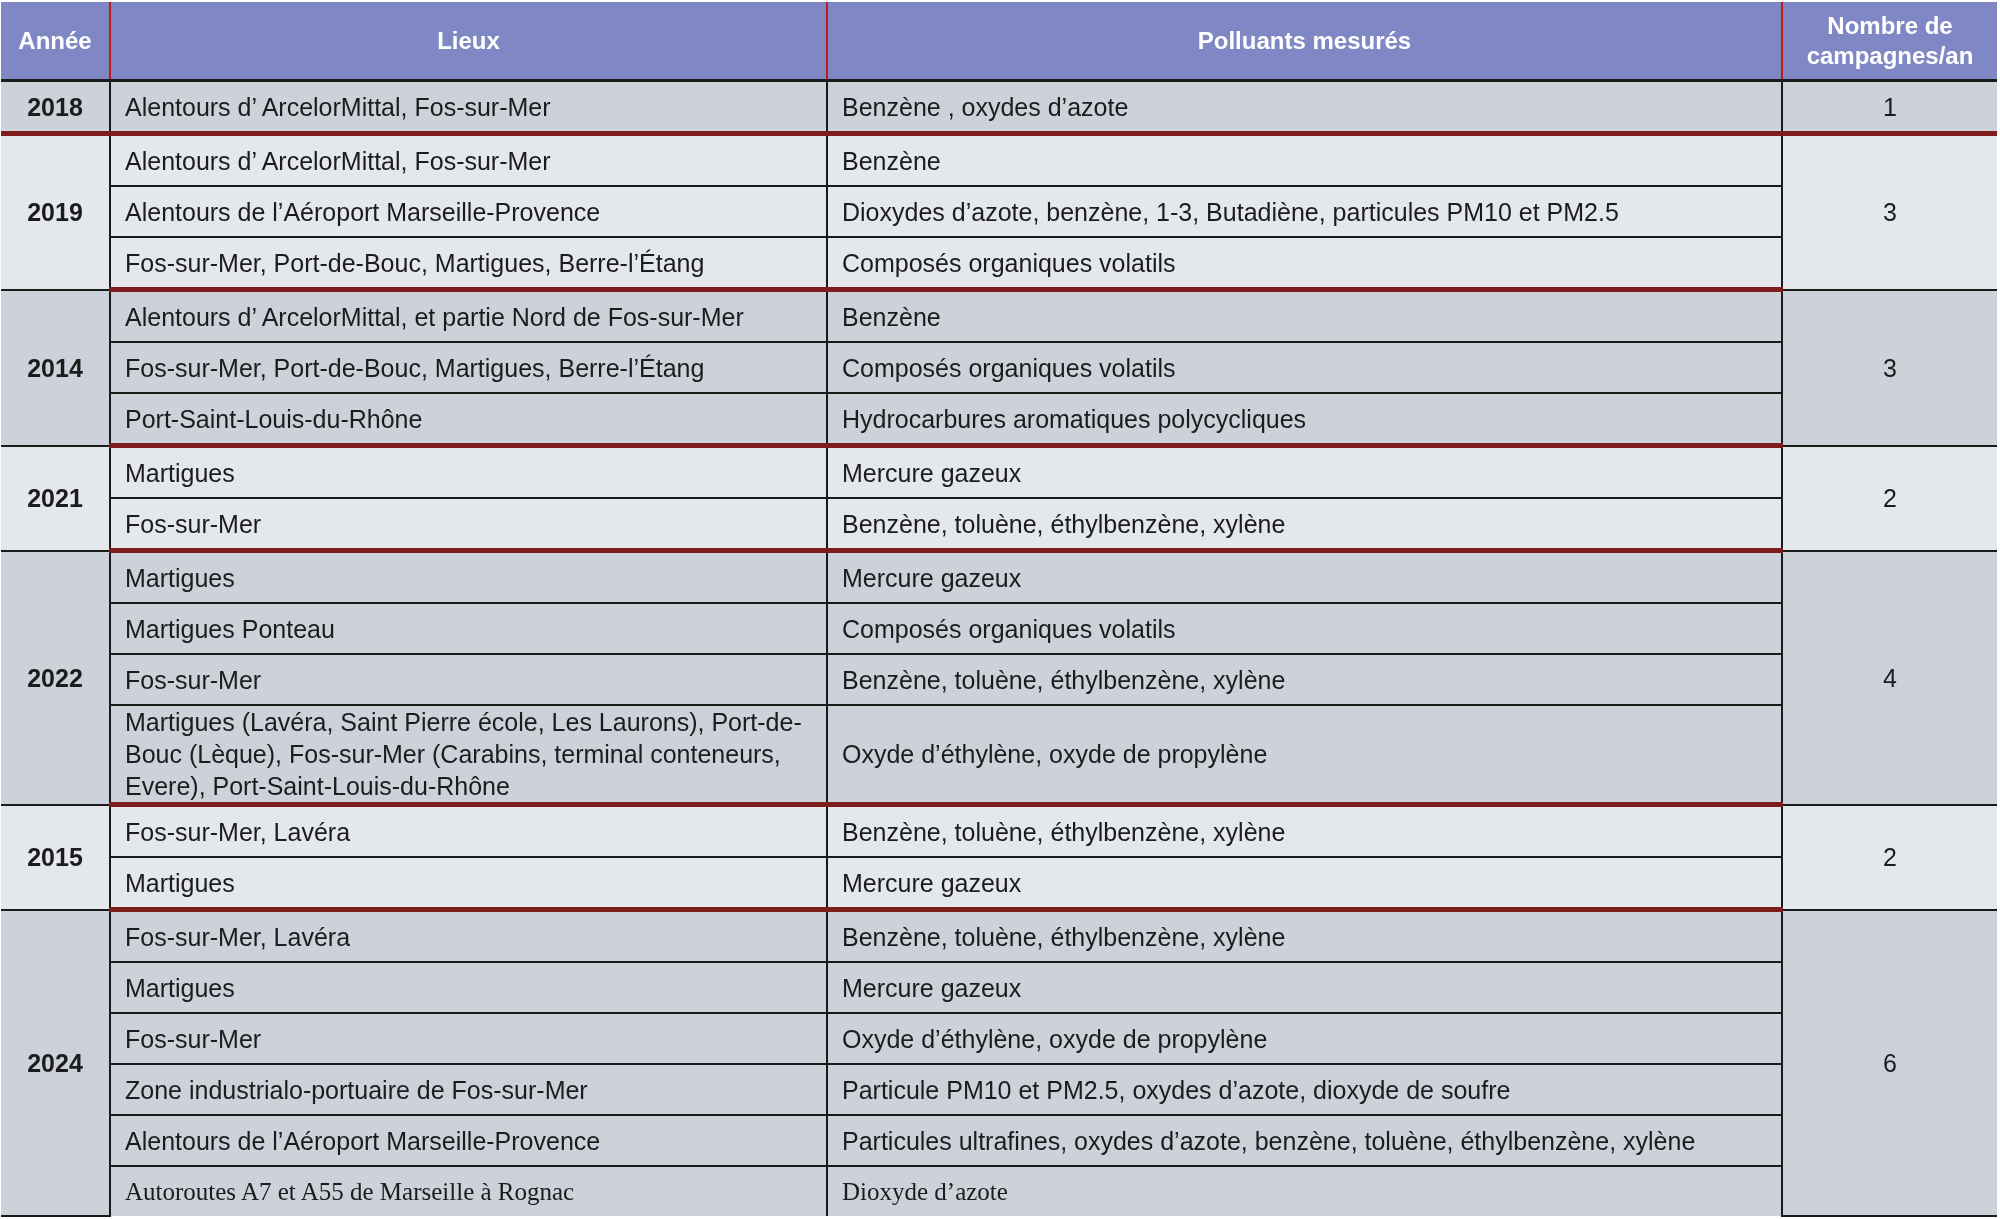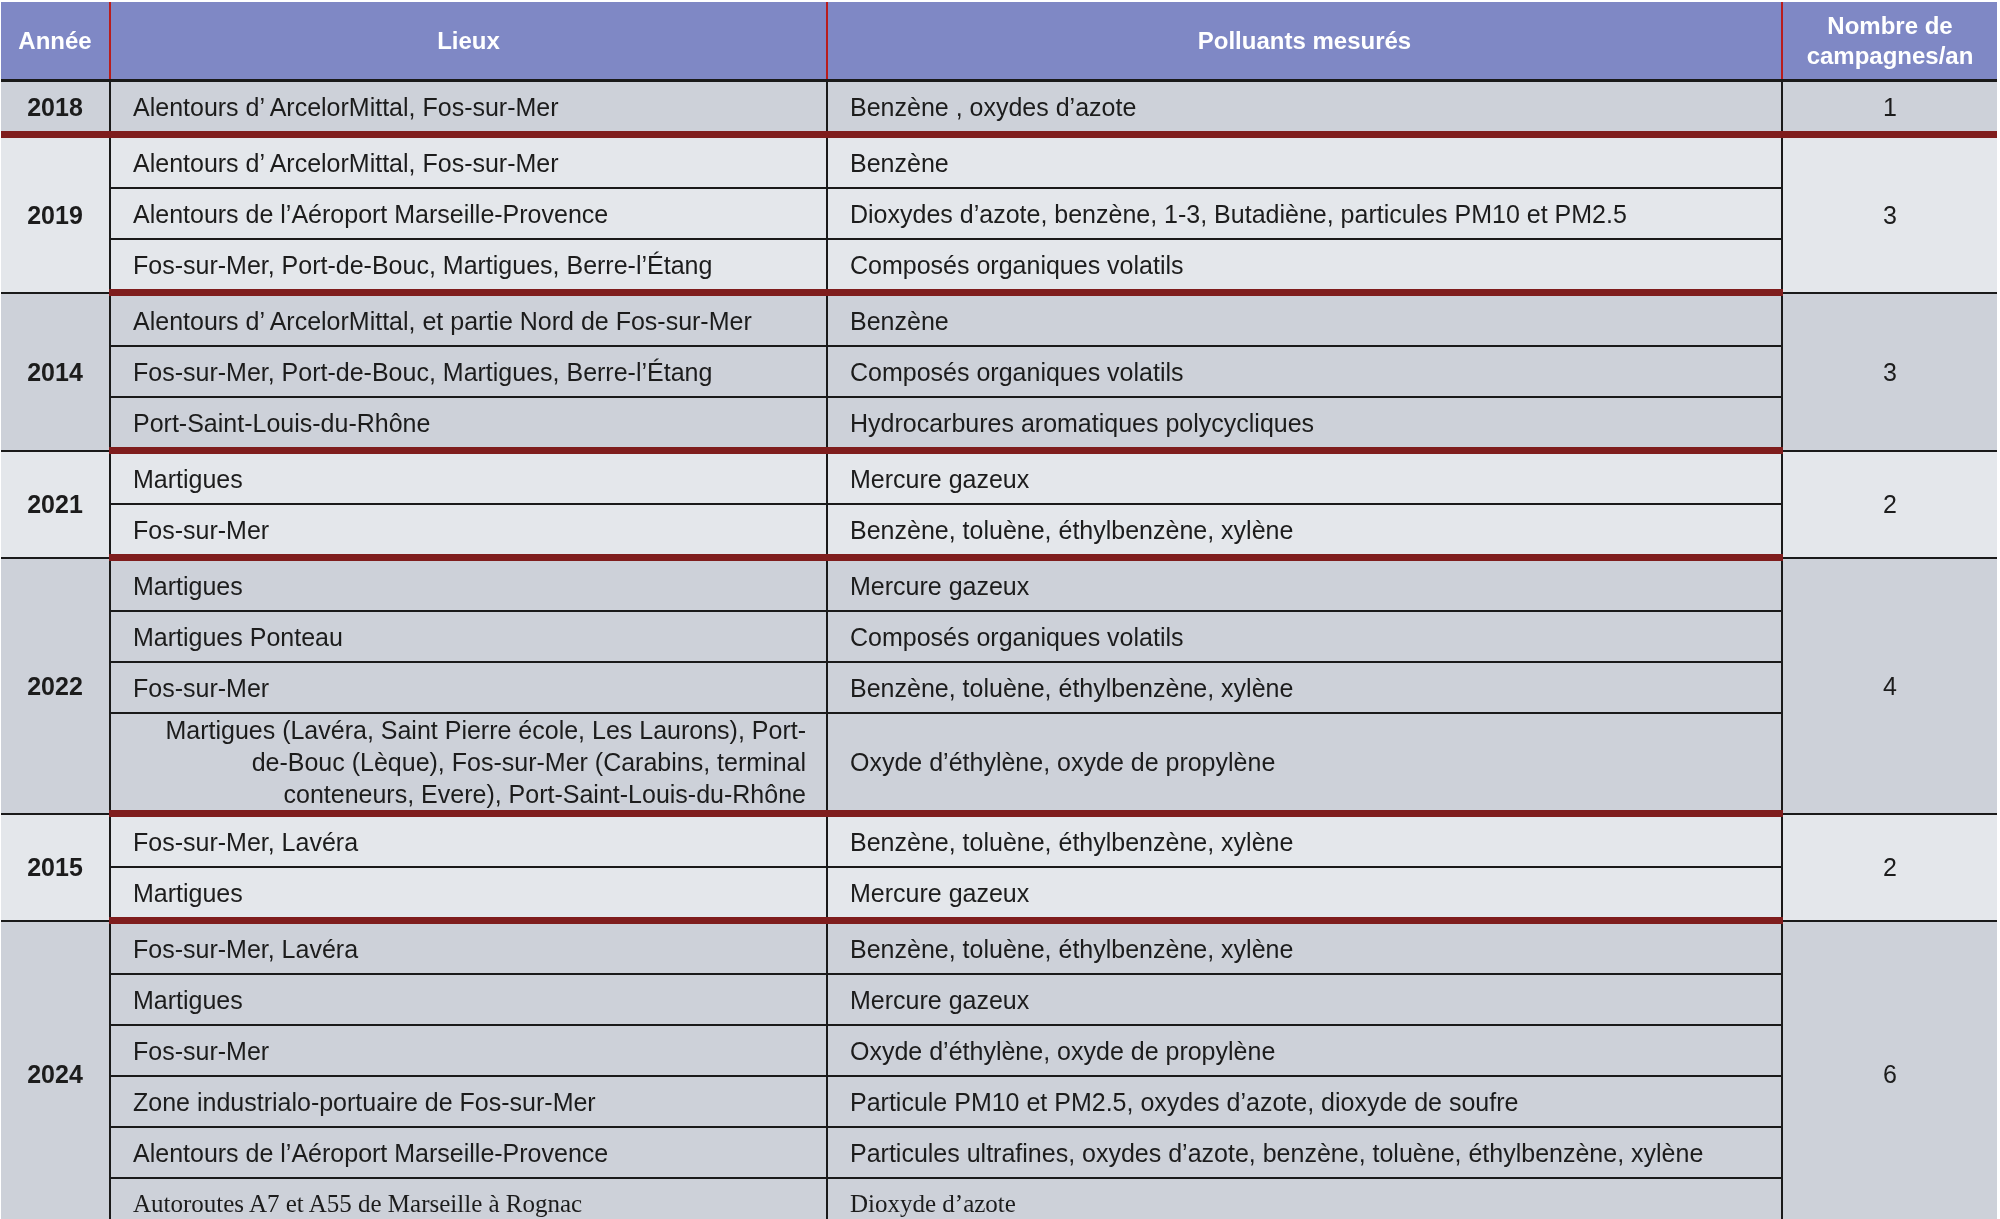--- a/index.html
+++ b/index.html
@@ -14,28 +14,28 @@
   table.camp col.c-lieux { width: 717px; }
   table.camp col.c-poll { width: 955px; }
   table.camp col.c-nb { width: 215px; }
   table.camp th {
     background: #7f88c5; color: #ffffff; font-weight: bold; font-size: 24px;
     height: 77px; padding: 0 6px; text-align: center; line-height: 30px;
     border-right: 2px solid #b91c1c; border-bottom: 3px solid #1a1a1a;
   }
   table.camp th:last-child { border-right: none; margin-left: 40px; }
   table.camp td {
-    height: 49px; padding: 0 0 0 22px; vertical-align: middle;
+    height: 49px; padding: 0 0 0 14px; vertical-align: middle;
     border-right: 2px solid #1a1a1a; border-bottom: 2px solid #1a1a1a;
     line-height: 32px;
   }
   table.camp td.year { font-weight: bold; text-align: center; padding: 0; }
   table.camp td.nb { text-align: center; padding: 0; border-right: none; }
-  table.camp td.tall { height: 96px; text-align: right; }
-  tr.grp-end td { border-bottom: 7px solid #7f1d1d; }
+  table.camp td.tall { height: 96px; }
+  tr.grp-end td { border-bottom: 5px solid #7f1d1d; }
   tr.last td { border-bottom: none; font-family: Liberation Serif, serif; }
   .g-dark td { background: #cdd1d9; }
   .g-light td { background: #e4e7eb; }
 </style>
 </head>
 <body>
 
 <table class="camp">
   <colgroup>
     <col class="c-year">

